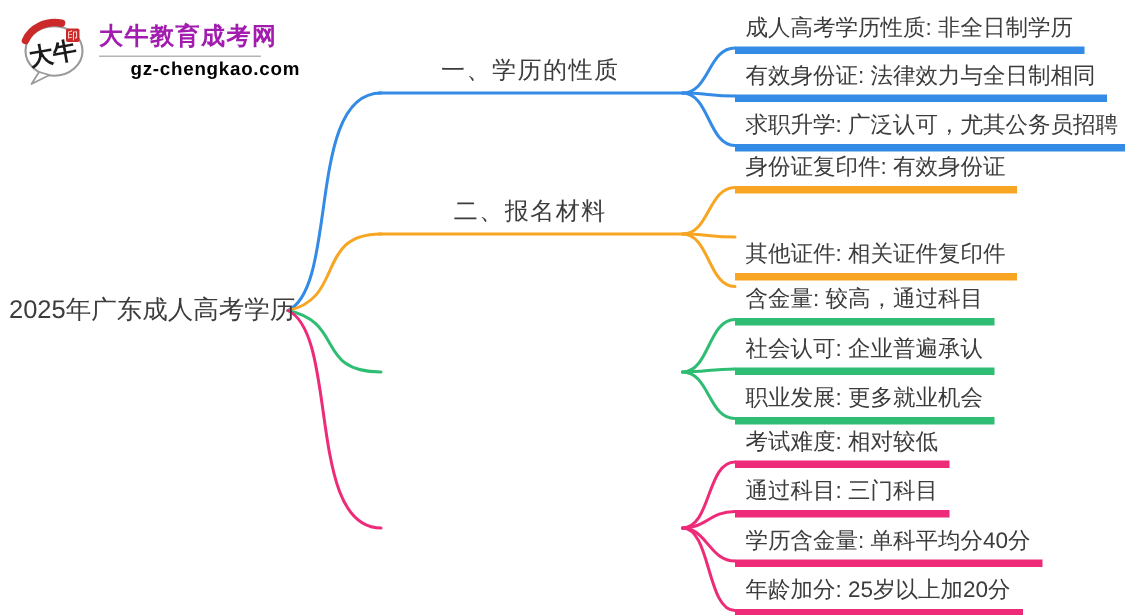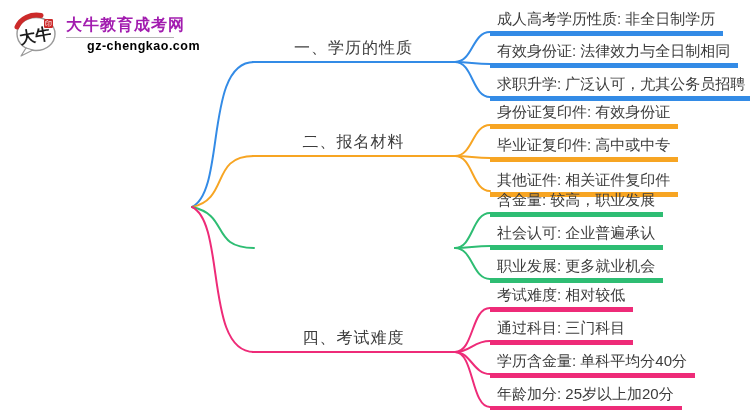--- a/index.html
+++ b/index.html
@@ -68,34 +68,33 @@
       <text x="36.5" y="14" font-size="7" text-anchor="middle" fill="#ffffff" font-family="'Liberation Sans',sans-serif">印</text>
       <text x="23" y="29" font-size="16" font-weight="bold" text-anchor="middle" fill="#1a1a1a" transform="rotate(-10 24 22)" font-family="'Liberation Serif',serif">大牛</text>
     </svg>
     <div class="logo-text">
       <div class="logo-title" style="color: #a21caf;">大牛教育成考网</div>
       <div class="logo-sep"></div>
       <div class="logo-url" style="color: #000000; margin-left: 21px;">gz-chengkao.com</div>
     </div>
   </div>
 
+  <div class="root-node">2025年广东成人高考学历</div>
 
   <div class="branch-node" style="top: 35px; border-bottom-color: rgb(51, 139, 230);">一、学历的性质</div>
   <div class="branch-node" style="top: 129px; border-bottom-color: rgb(247, 165, 35);">二、报名材料</div>
-  <div class="branch-node" style="top: 325px; border-bottom-color: rgb(238, 43, 120);">四、考试难度</div>
 
   <div class="leaf-node" style="top: 7px; border-bottom-color: rgb(51, 139, 230);">成人高考学历性质: 非全日制学历</div>
   <div class="leaf-node" style="top: 39px; border-bottom-color: rgb(51, 139, 230);">有效身份证: 法律效力与全日制相同</div>
   <div class="leaf-node" style="top: 72px; border-bottom-color: rgb(51, 139, 230);">求职升学: 广泛认可，尤其公务员招聘</div>
 
   <div class="leaf-node" style="top: 100px; border-bottom-color: rgb(247, 165, 35);">身份证复印件: 有效身份证</div>
-  <div class="leaf-node" style="top: 133px; border-bottom-color: rgb(247, 165, 35);">毕业证复印件: 高中或中专</div>
-  <div class="leaf-node" style="top: 168px; border-bottom-color: rgb(247, 165, 35);">其他证件: 相关证件复印件</div>
+  <div class="leaf-node" style="top: 158px; border-bottom-color: rgb(247, 165, 35);">其他证件: 相关证件复印件</div>
 
-  <div class="leaf-node" style="top: 188px; border-bottom-color: rgb(46, 189, 115);">含金量: 较高，职业发展</div>
+  <div class="leaf-node" style="top: 188px; border-bottom-color: rgb(46, 189, 115);">含金量: 较高，通过科目</div>
   <div class="leaf-node" style="top: 221px; border-bottom-color: rgb(46, 189, 115);">社会认可: 企业普遍承认</div>
   <div class="leaf-node" style="top: 254px; border-bottom-color: rgb(46, 189, 115);">职业发展: 更多就业机会</div>
 
   <div class="leaf-node" style="top: 283px; border-bottom-color: rgb(238, 43, 120);">考试难度: 相对较低</div>
   <div class="leaf-node" style="top: 316px; border-bottom-color: rgb(238, 43, 120);">通过科目: 三门科目</div>
   <div class="leaf-node" style="top: 349px; border-bottom-color: rgb(238, 43, 120);">学历含金量: 单科平均分40分</div>
   <div class="leaf-node" style="top: 382px; border-bottom-color: rgb(238, 43, 120);">年龄加分: 25岁以上加20分</div>
 
 </div>
 

